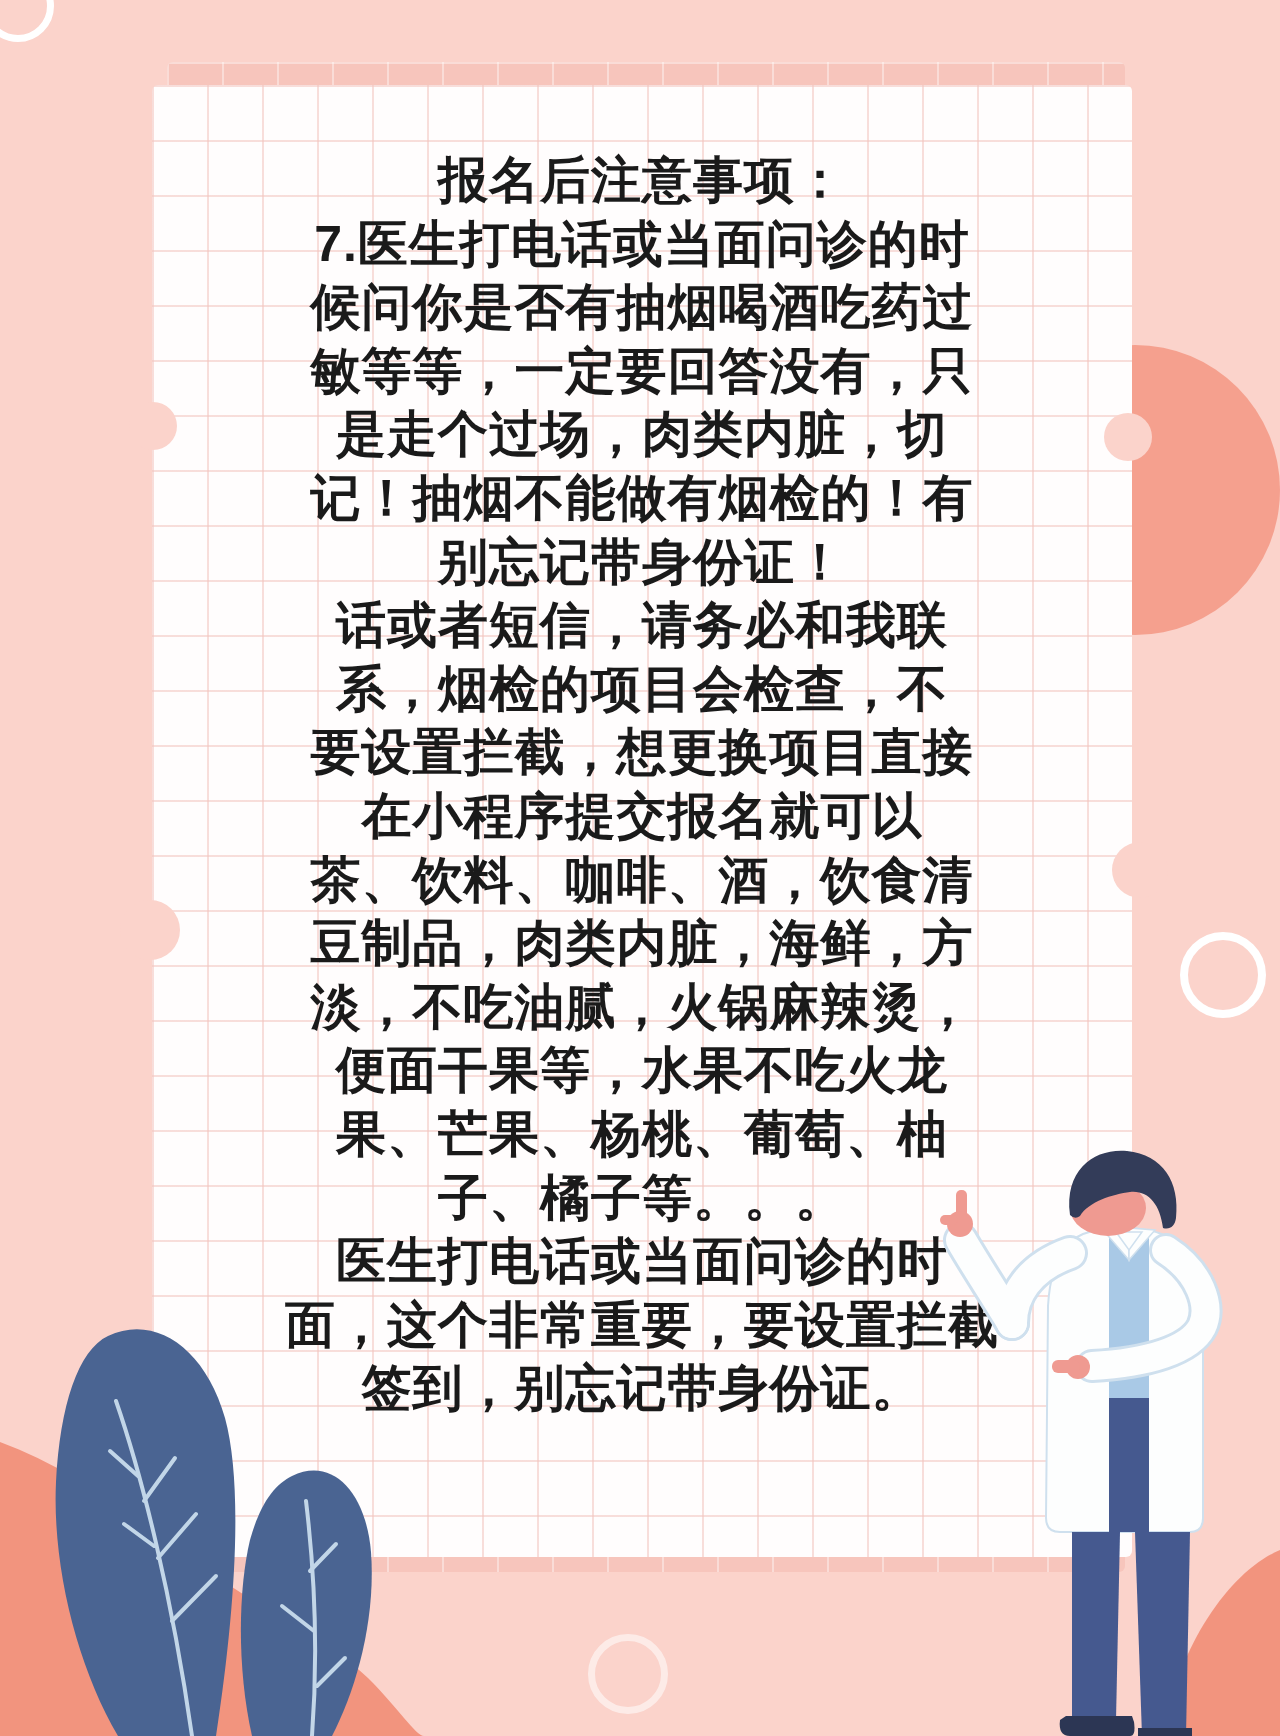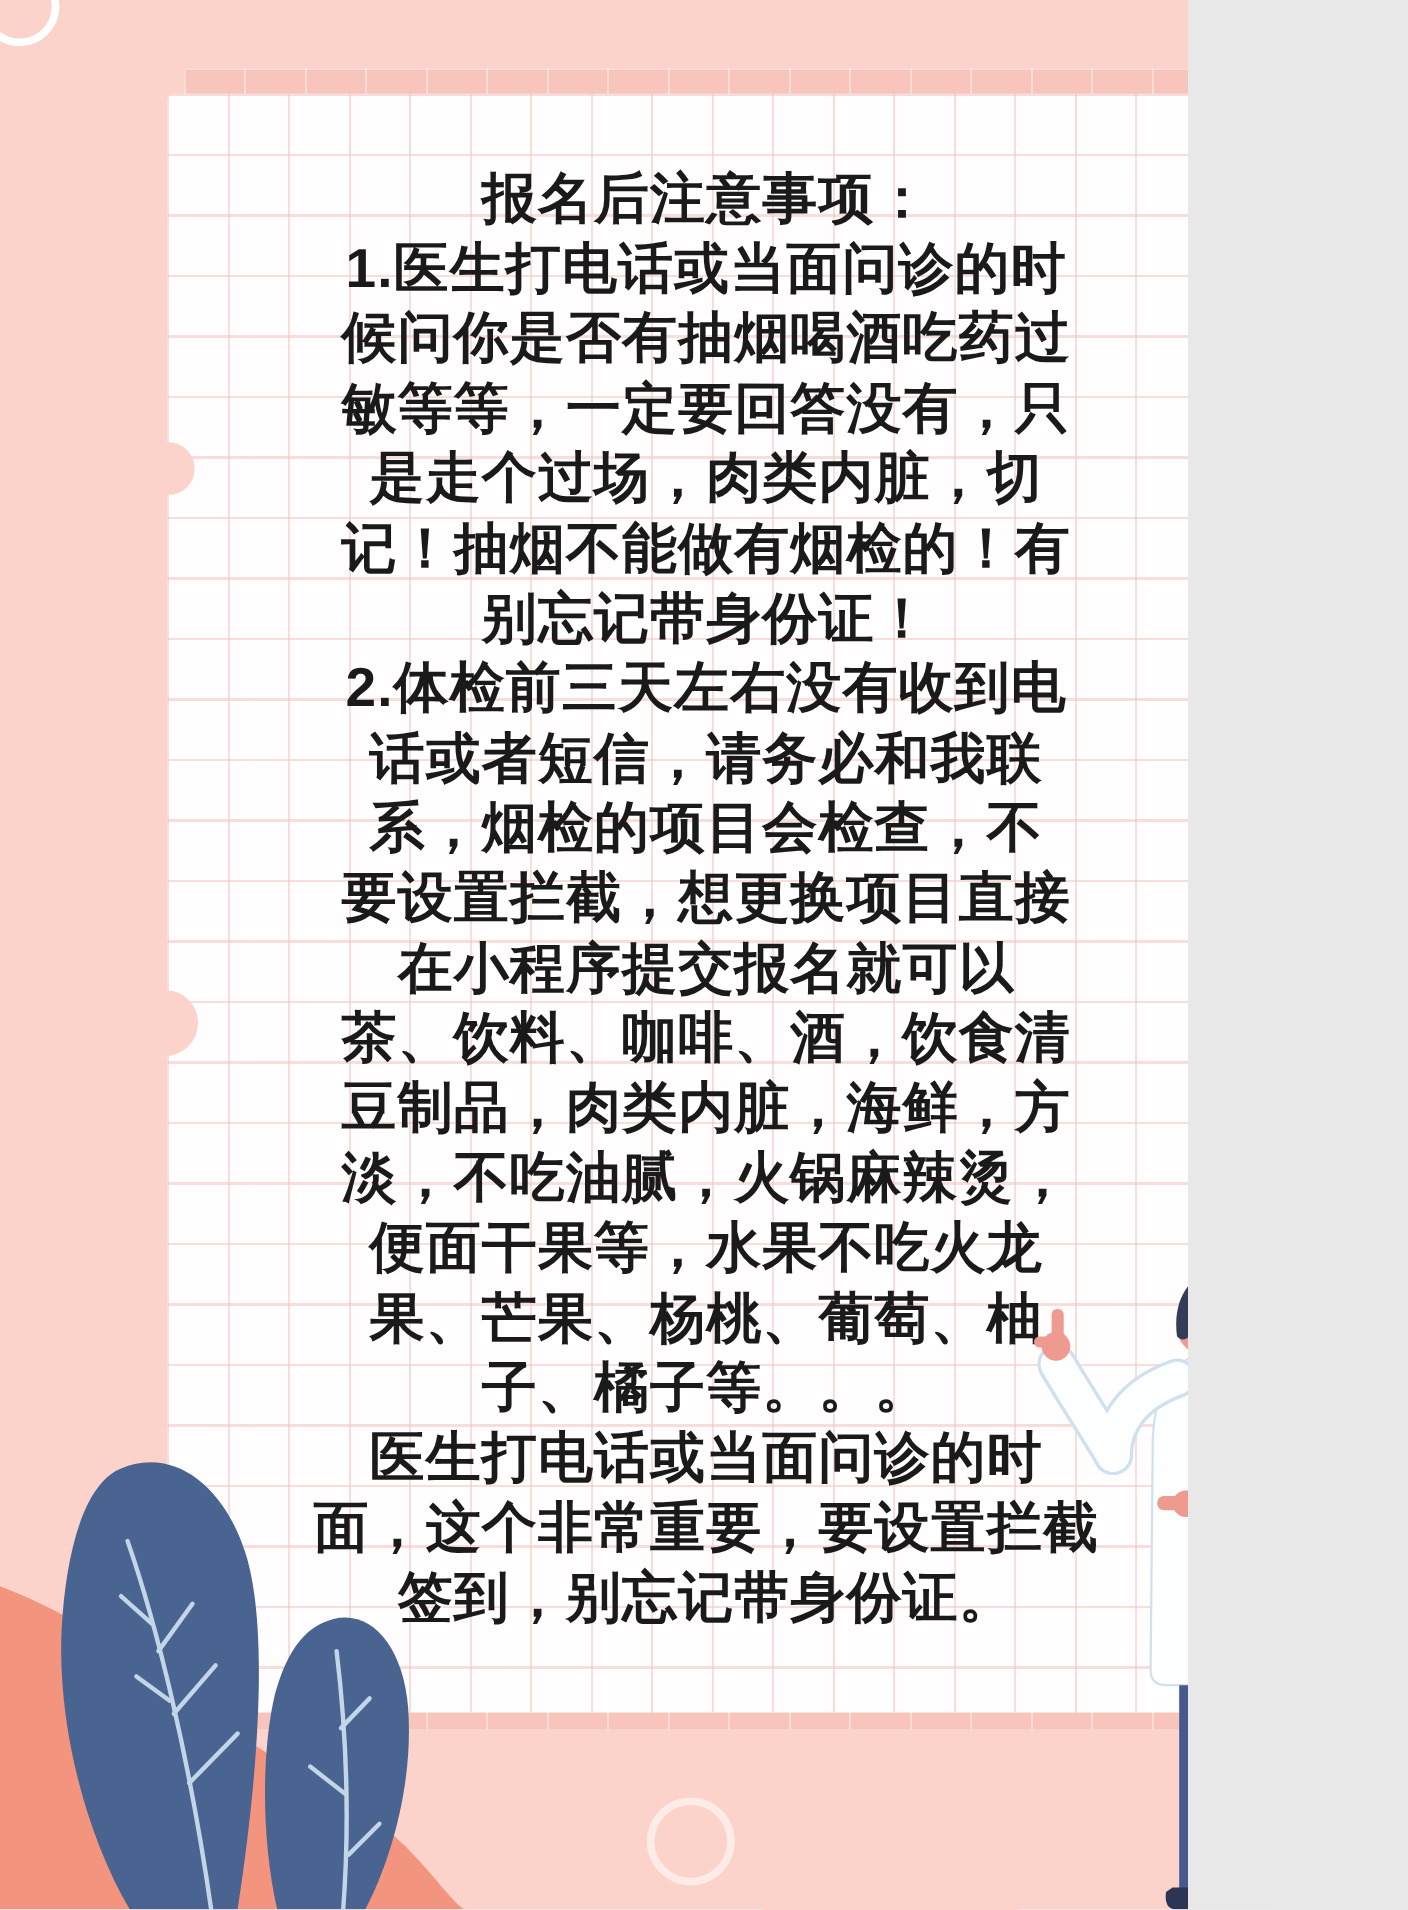--- a/index.html
+++ b/index.html
@@ -1,17 +1,17 @@
 <!DOCTYPE html>
 <html><head>
 <meta charset="utf-8">
 <style>
   html,body { margin:0; padding:0; background:#e8e8e8; }
   .stage {
-    position:relative; width:1080px; height:1736px; overflow:hidden;
+    position:relative; width:1280px; height:1736px; overflow:hidden;
     background:#fbd3cb;
     font-family:"Liberation Sans", sans-serif;
   }
 
   
   .circle-big {
     position:absolute; left:990px; top:345px; width:290px; height:290px;
     border-radius:50%; background:#f5a08e;
   }
 
@@ -66,27 +66,26 @@
   <svg class="waves" width="1280" height="1736" viewBox="0 0 1280 1736">
     <path d="M 0 1442 C 70 1468 135 1515 205 1568 C 268 1615 325 1636 368 1678 C 398 1708 416 1736 424 1736 L 0 1736 Z" fill="#f2947e"></path>
     <path d="M 1162 1736 C 1178 1648 1228 1572 1280 1550 L 1280 1736 Z" fill="#f2947e"></path>
   </svg>
 
   <div class="sheet-behind"></div>
 
   <div class="card">
     <div class="text-block">
       <div class="line">报名后注意事项：</div>
-      <div class="line">1.医生打电话或当面问诊的时</div>
+      <div class="line">7.医生打电话或当面问诊的时</div>
       <div class="line">候问你是否有抽烟喝酒吃药过</div>
       <div class="line">敏等等，一定要回答没有，只</div>
       <div class="line">是走个过场，肉类内脏，切</div>
       <div class="line">记！抽烟不能做有烟检的！有</div>
       <div class="line">别忘记带身份证！</div>
-      <div class="line">2.体检前三天左右没有收到电</div>
       <div class="line">话或者短信，请务必和我联</div>
       <div class="line">系，烟检的项目会检查，不</div>
       <div class="line">要设置拦截，想更换项目直接</div>
       <div class="line">在小程序提交报名就可以</div>
       <div class="line">茶、饮料、咖啡、酒，饮食清</div>
       <div class="line">豆制品，肉类内脏，海鲜，方</div>
       <div class="line">淡，不吃油腻，火锅麻辣烫，</div>
       <div class="line">便面干果等，水果不吃火龙</div>
       <div class="line">果、芒果、杨桃、葡萄、柚</div>
       <div class="line">子、橘子等。。。</div>

